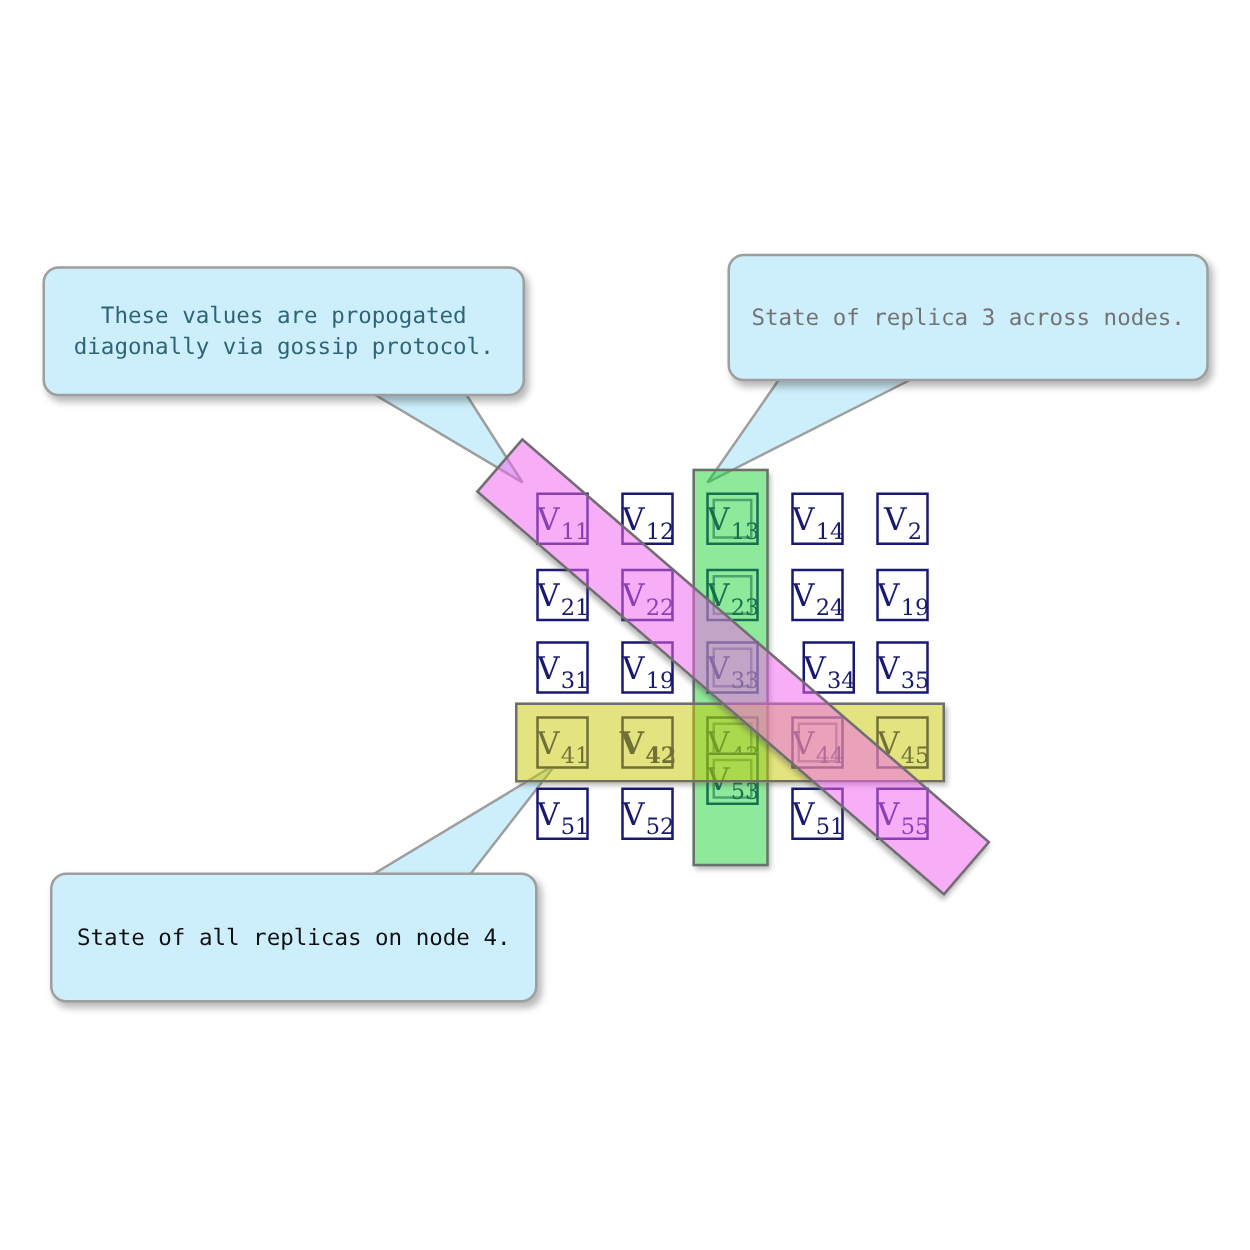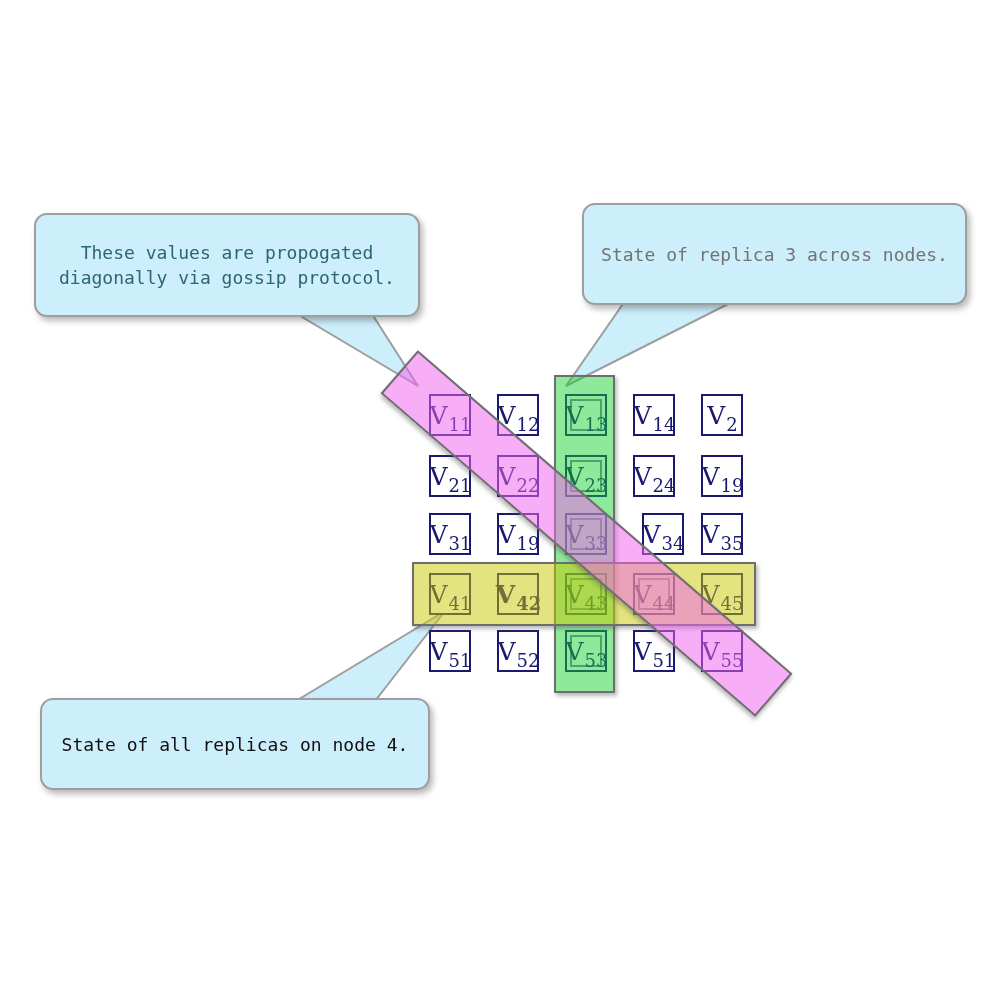--- a/index.html
+++ b/index.html
@@ -40,21 +40,21 @@
   .callout {
     position:absolute; box-sizing:border-box; z-index:6;
     background:#cdeefb; border:2px solid #9e9e9e; border-radius:13px;
     box-shadow:3px 4px 6px rgba(0,0,0,0.28);
     display:flex; flex-direction:column; justify-content:center; align-items:center;
     font-family:"DejaVu Sans Mono","Liberation Mono",monospace;
     font-size:18px; line-height:25px;
   }
   #callout-gossip  { left:34px;  top:213px; width:386px; height:104px; color:#2e6576; }
   #callout-replica { left:582px; top:203px; width:385px; height:102px; color:#101010; }
-  #callout-node    { left:40px;  top:698px; width:390px; height:92px; color:#101010; }
+  #callout-node    { left:40px;  top:698px; width:390px; height:104px; color:#101010; }
   .callout .txt { text-align:left; }
 </style>
 </head>
 <body style="background: rgb(255, 255, 255);">
 
 <div class="stage">
 
   <svg class="tail-layer" width="1000" height="1000" viewBox="0 0 1000 1000">
     <polygon id="tail-0" points="297,314 372,314 418,386" fill="#cdeefb" stroke="#9e9e9e" stroke-width="2"></polygon>
     <polygon id="tail-1" points="625,301 734,301 566,386" fill="#cdeefb" stroke="#9e9e9e" stroke-width="2"></polygon>
@@ -126,21 +126,21 @@
       </div>
       <div class="cell" style="left: 701px; top: 573px;">
         <span class="vwrap"><span>V</span><span class="vsub">45</span></span>
       </div>
       <div class="cell" style="left: 429px; top: 630px;">
         <span class="vwrap"><span>V</span><span class="vsub">51</span></span>
       </div>
       <div class="cell" style="left: 497px; top: 630px;">
         <span class="vwrap"><span>V</span><span class="vsub">52</span></span>
       </div>
-      <div class="cell" style="left: 565px; top: 630px;">
+      <div class="cell" style="left: 565px; top: 602px;">
         <div class="innersq"></div>
         <span class="vwrap"><span>V</span><span class="vsub">53</span></span>
       </div>
       <div class="cell" style="left: 633px; top: 630px;">
         <span class="vwrap"><span>V</span><span class="vsub">51</span></span>
       </div>
       <div class="cell" style="left: 701px; top: 630px;">
         <span class="vwrap"><span>V</span><span class="vsub">55</span></span>
       </div>
     </div>

